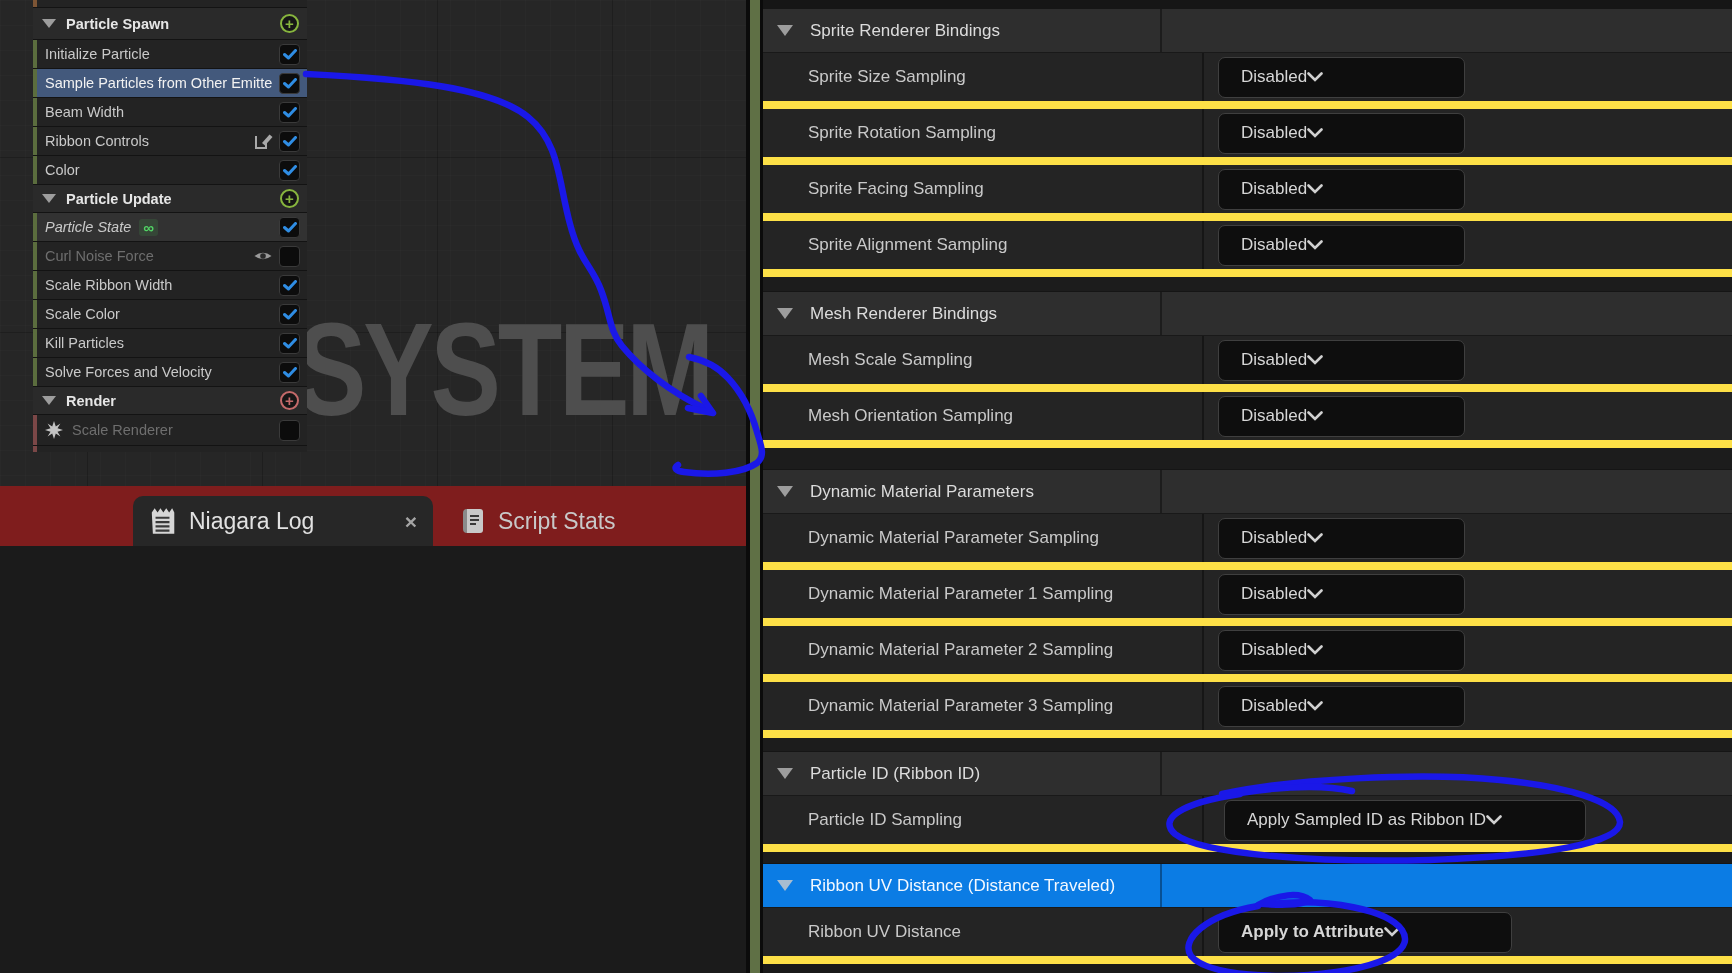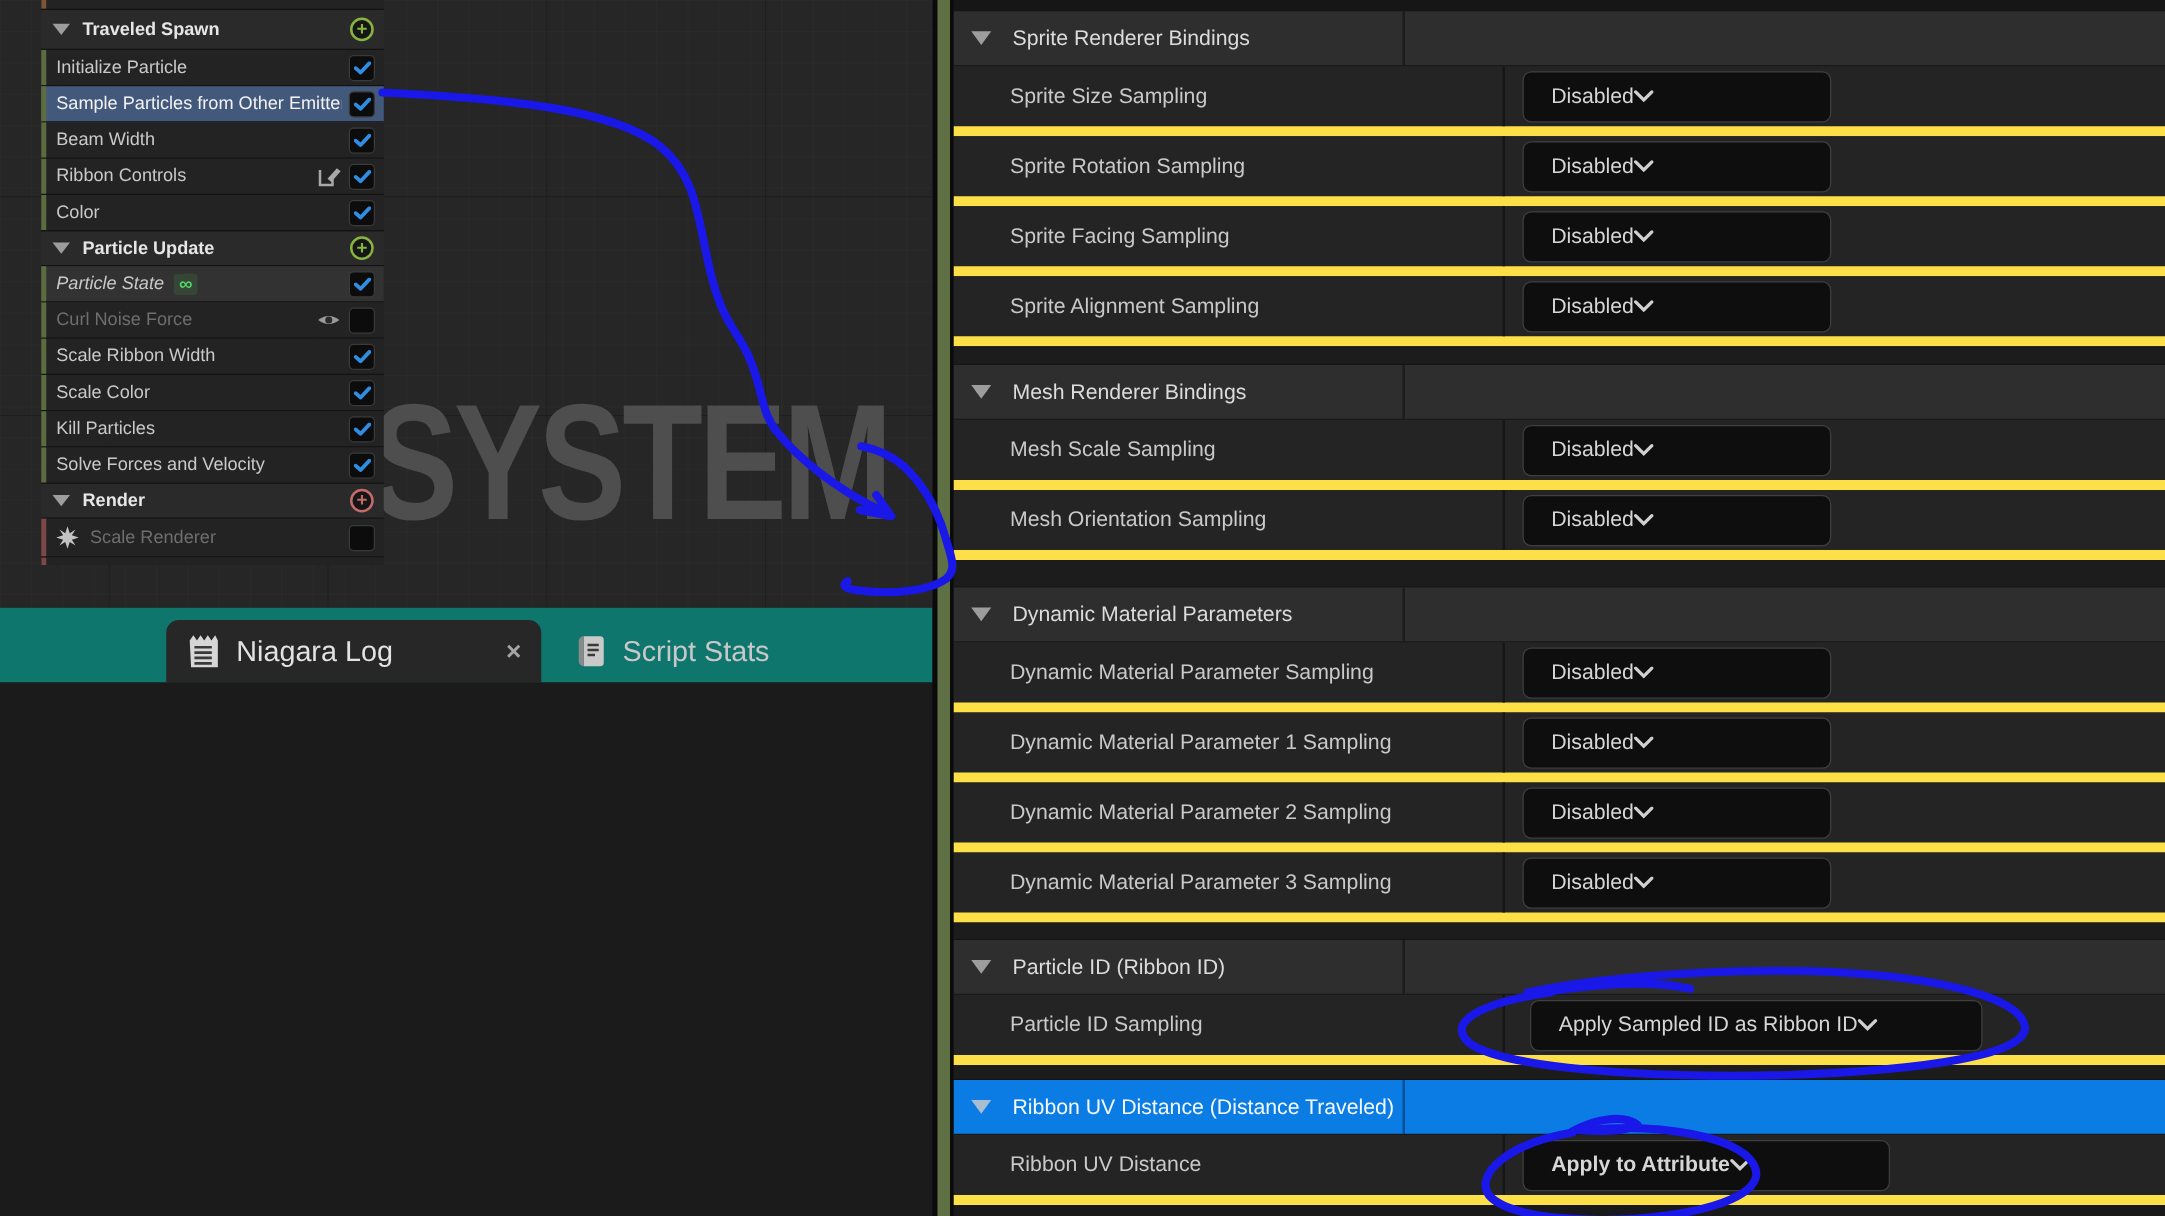--- a/index.html
+++ b/index.html
@@ -46,40 +46,40 @@
   .rowicon { margin-left:auto; display:flex; align-items:center; }
   .inf { font-size:15px; font-weight:bold; color:#52d465; background:rgba(80,200,90,0.14);
     border-radius:3px; padding:0 4px; margin-left:8px; line-height:17px; }
   .clip-top { height:8px; overflow:hidden; }
   .clip-top .strip { background:#7d5535; }
   .clip-bot { height:6px; overflow:hidden; border-bottom:none; }
   .strip.red { background:#7b4747; }
 
   
   .logpanel { height:487px; background:#1b1b1b; display:flex; flex-direction:column; }
-  .tabbar { height:60px; background:#0f766e; display:flex; align-items:flex-end; }
+  .tabbar { height:60px; background:#7f1d1d; display:flex; align-items:flex-end; }
   .tab { height:50px; display:flex; align-items:center; gap:13px; color:#c8c8c8; font-size:23px; }
   .tab.active { margin-left:133px; width:300px; background:#272727; border-radius:10px 10px 0 0;
     padding:0 16px; color:#e2e2e2; }
   .tab.active .tlabel { flex:1; }
   .tab.inactive { padding:0 14px; margin-left:12px; }
   .tclose { color:#a5a5a5; font-size:21px; font-weight:bold; line-height:1; }
   .logbody { flex:1; background:#1b1b1b; }
 
   
   .vdiv { width:4px; background:#0b0b0b; }
   .greenstrip { width:10px; background:#5f7045; }
   .vdiv2 { width:3px; background:#0b0b0b; }
 
   
   .details { flex:1; background:#191919; display:flex; flex-direction:column; }
   .d-top { height:9px; background:#161616; }
   .d-head { height:44px; background:#2e2e2e; display:flex; align-items:stretch;
     border-bottom:1px solid #191919; }
-  .d-head .name-cell { width:361px; border-right:2px solid #1c1c1c; display:flex;
+  .d-head .name-cell { width:399px; border-right:2px solid #1c1c1c; display:flex;
     align-items:center; padding-left:14px; color:#dcdcdc; font-size:17px; }
   .d-head .name-cell .tri { border-left-width:8px; border-right-width:8px;
     border-top-width:11px; margin-right:17px; }
   .d-head .val-cell { flex:1; }
   .d-head.blue { background:#0b7ce4; }
   .d-head.blue .name-cell { color:#f4f9ff; border-right-color:rgba(0,0,0,0.35); }
   .d-head.blue .tri { border-top-color:#a8bdd0; }
   .d-row { height:56px; background:#242424; display:flex; align-items:stretch;
     border-bottom:8px solid #fde047; }
   .d-row .name-cell { width:441px; border-right:2px solid #161616; display:flex;
@@ -109,21 +109,21 @@
 
       <div class="stack">
 
         <div class="srow clip-top">
           <div class="strip"></div>
 
         </div>
 
         <div class="shead tall">
           <span class="tri"></span>
-          <span>Traveled Spawn</span>
+          <span>Particle Spawn</span>
           <span class="plus">+</span>
         </div>
 
         <div class="srow">
           <div class="strip"></div>
           <span class="lbl">Initialize Particle</span>
           <span class="cb">
               <svg width="14" height="11" viewBox="0 0 14 11">
                 <polyline points="1.5,5.5 5.5,9 12.5,1.5" fill="none" stroke="#2f8de4" stroke-width="3" stroke-linecap="round" stroke-linejoin="round"></polyline>
               </svg>

